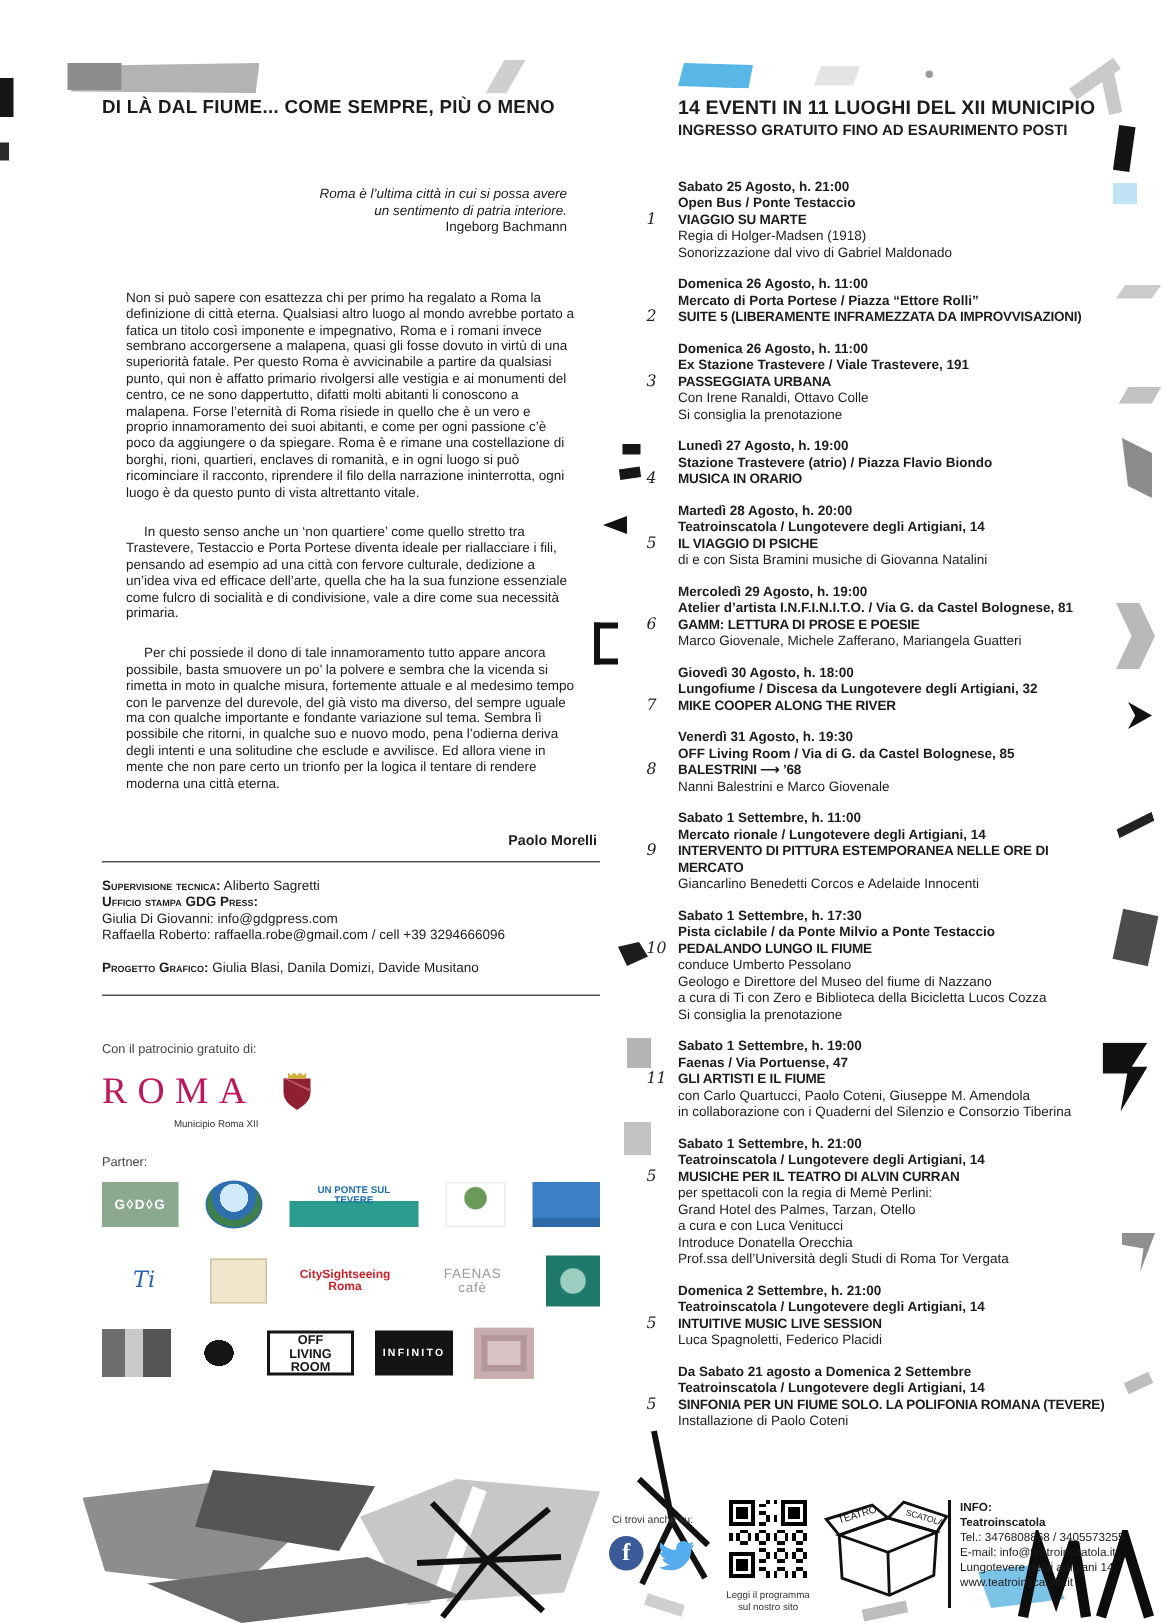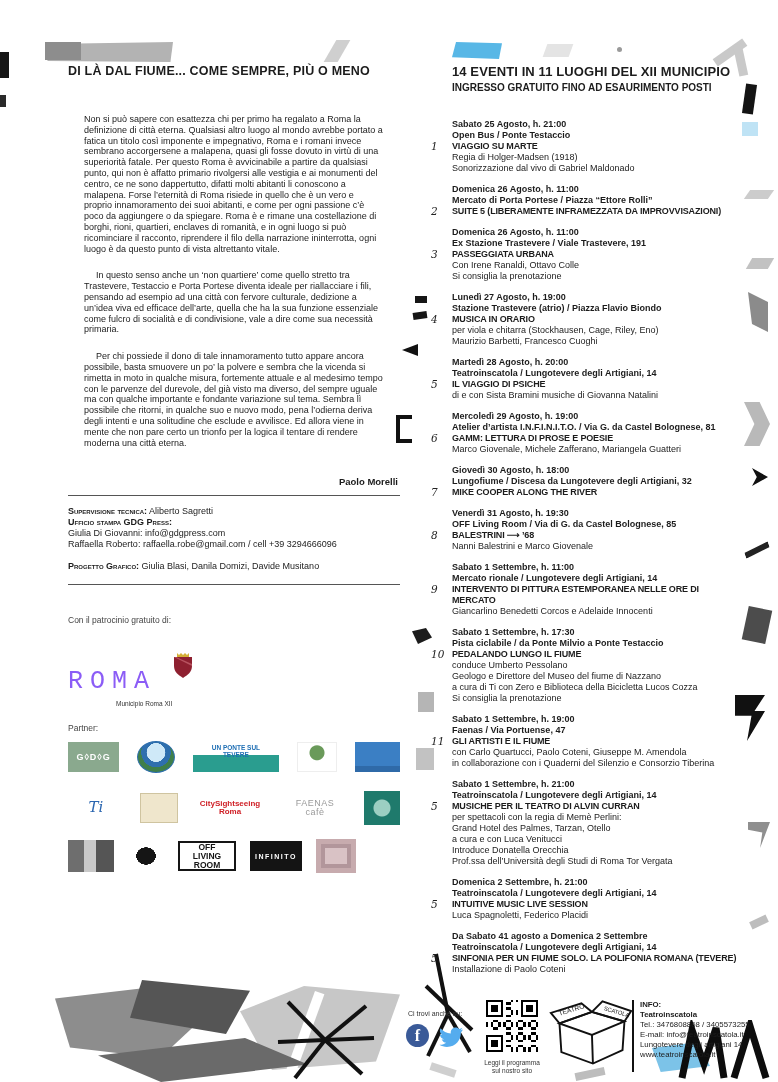--- a/index.html
+++ b/index.html
@@ -16,21 +16,21 @@
   .essay p.ind{text-indent:12px;}
   .sig{margin-top:28px;text-align:right;font-weight:bold;font-size:9.5px;padding-right:2px;}
   .rain{margin-top:50px;display:flex;align-items:flex-end;gap:10px;font-size:9px;}
   .rain .txt{flex:1;}
   .rule{border:none;border-top:1px solid #555;margin:8px 0 0 0;}
   .credits{margin-top:10px;font-size:9px;line-height:11px;}
   .credits .grp2{margin-top:11px;}
   .lab{font-variant:small-caps;font-weight:bold;}
   .patron{margin-top:30px;font-size:8.5px;color:#444;}
   .romalogo{margin-top:10px;display:flex;align-items:center;gap:16px;}
-  .romatext{font-family:Liberation Mono, monospace;font-size:25px;letter-spacing:7px;color:#8b5cf6;margin-top:32px;}
+  .romatext{font-family:Liberation Serif, serif;font-size:25px;letter-spacing:7px;color:#be185d;}
   .romacap{margin-top:4px;margin-left:48px;font-size:6.5px;color:#333;}
   .partnerlab{margin-top:16px;font-size:8.5px;color:#444;}
   .prow{display:flex;align-items:center;margin-top:8px;}
   .prow1{gap:18px;} .prow2{gap:16px;margin-top:18px;} .prow3{gap:14px;margin-top:14px;}
   .plogo{height:30px;min-width:18px;display:flex;align-items:center;justify-content:center;
          text-align:center;line-height:1.05;padding:0 18px;box-sizing:border-box;overflow:hidden;}
   
   .rcol{position:absolute;left:452px;top:64px;width:290px;}
   .rtitle{font-size:13px;font-weight:bold;letter-spacing:.1px;}
   .rsub{font-size:10px;font-weight:bold;margin-top:3px;}
@@ -122,20 +122,25 @@
       <line x1="12" y1="2" x2="24" y2="62"></line>
         <line x1="24" y1="62" x2="4" y2="104"></line>
       <line x1="24" y1="62" x2="46" y2="100"></line>
         <line x1="2" y1="34" x2="48" y2="78"></line>
     </g>
   </svg>
 
   <div class="lcol">
     <div class="ltitle">DI LÀ DAL FIUME... COME SEMPRE, PIÙ O MENO</div>
 
+    <div class="quote">
+      <div class="qi">Roma è l’ultima città in cui si possa avere</div>
+      <div class="qi">un sentimento di patria interiore.</div>
+      <div>Ingeborg Bachmann</div>
+    </div>
 
     <div class="essay">
       <p>Non si può sapere con esattezza chi per primo ha regalato a Roma la definizione di città eterna. Qualsiasi altro luogo al mondo avrebbe portato a fatica un titolo così imponente e impegnativo, Roma e i romani invece sembrano accorgersene a malapena, quasi gli fosse dovuto in virtù di una superiorità fatale. Per questo Roma è avvicinabile a partire da qualsiasi punto, qui non è affatto primario rivolgersi alle vestigia e ai monumenti del centro, ce ne sono dappertutto, difatti molti abitanti li conoscono a malapena. Forse l’eternità di Roma risiede in quello che è un vero e proprio innamoramento dei suoi abitanti, e come per ogni passione c’è poco da aggiungere o da spiegare. Roma è e rimane una costellazione di borghi, rioni, quartieri, enclaves di romanità, e in ogni luogo si può ricominciare il racconto, riprendere il filo della narrazione ininterrotta, ogni luogo è da questo punto di vista altrettanto vitale.</p>
       <p class="ind">In questo senso anche un ‘non quartiere’ come quello stretto tra Trastevere, Testaccio e Porta Portese diventa ideale per riallacciare i fili, pensando ad esempio ad una città con fervore culturale, dedizione a un’idea viva ed efficace dell’arte, quella che ha la sua funzione essenziale come fulcro di socialità e di condivisione, vale a dire come sua necessità primaria.</p>
       <p class="ind">Per chi possiede il dono di tale innamoramento tutto appare ancora possibile, basta smuovere un po’ la polvere e sembra che la vicenda si rimetta in moto in qualche misura, fortemente attuale e al medesimo tempo con le parvenze del durevole, del già visto ma diverso, del sempre uguale ma con qualche importante e fondante variazione sul tema. Sembra lì possibile che ritorni, in qualche suo e nuovo modo, pena l’odierna deriva degli intenti e una solitudine che esclude e avvilisce. Ed allora viene in mente che non pare certo un trionfo per la logica il tentare di rendere moderna una città eterna.</p>
     </div>
 
     <div class="sig">Paolo Morelli</div>
 
 
@@ -230,22 +235,20 @@
           <div class="b t">PASSEGGIATA URBANA</div>
           <div class="det">Con Irene Ranaldi, Ottavo Colle
 Si consiglia la prenotazione</div>
         </div>
 
         <div class="ev">
           <span class="num">4</span>
           <div class="b">Lunedì 27 Agosto, h. 19:00</div>
           <div class="b">Stazione Trastevere (atrio) / Piazza Flavio Biondo</div>
           <div class="b t">MUSICA IN ORARIO</div>
-          <div class="det">per viola e chitarra (Stockhausen, Cage, Riley, Eno)
-Maurizio Barbetti, Francesco Cuoghi</div>
         </div>
 
         <div class="ev">
           <span class="num">5</span>
           <div class="b">Martedì 28 Agosto, h. 20:00</div>
           <div class="b">Teatroinscatola / Lungotevere degli Artigiani, 14</div>
           <div class="b t">IL VIAGGIO DI PSICHE</div>
           <div class="det">di e con Sista Bramini musiche di Giovanna Natalini</div>
         </div>
 
@@ -316,21 +319,21 @@
         <div class="ev">
           <span class="num">5</span>
           <div class="b">Domenica 2 Settembre, h. 21:00</div>
           <div class="b">Teatroinscatola / Lungotevere degli Artigiani, 14</div>
           <div class="b t">INTUITIVE MUSIC LIVE SESSION</div>
           <div class="det">Luca Spagnoletti, Federico Placidi</div>
         </div>
 
         <div class="ev">
           <span class="num">5</span>
-          <div class="b">Da Sabato 41 agosto a Domenica 2 Settembre</div>
+          <div class="b">Da Sabato 21 agosto a Domenica 2 Settembre</div>
           <div class="b">Teatroinscatola / Lungotevere degli Artigiani, 14</div>
           <div class="b t">SINFONIA PER UN FIUME SOLO. LA POLIFONIA ROMANA (TEVERE)</div>
           <div class="det">Installazione di Paolo Coteni</div>
         </div>
       </div>
   </div>
 
   <div class="footer">
     <div class="social">Ci trovi anche su:</div>
     <div class="sicons">

